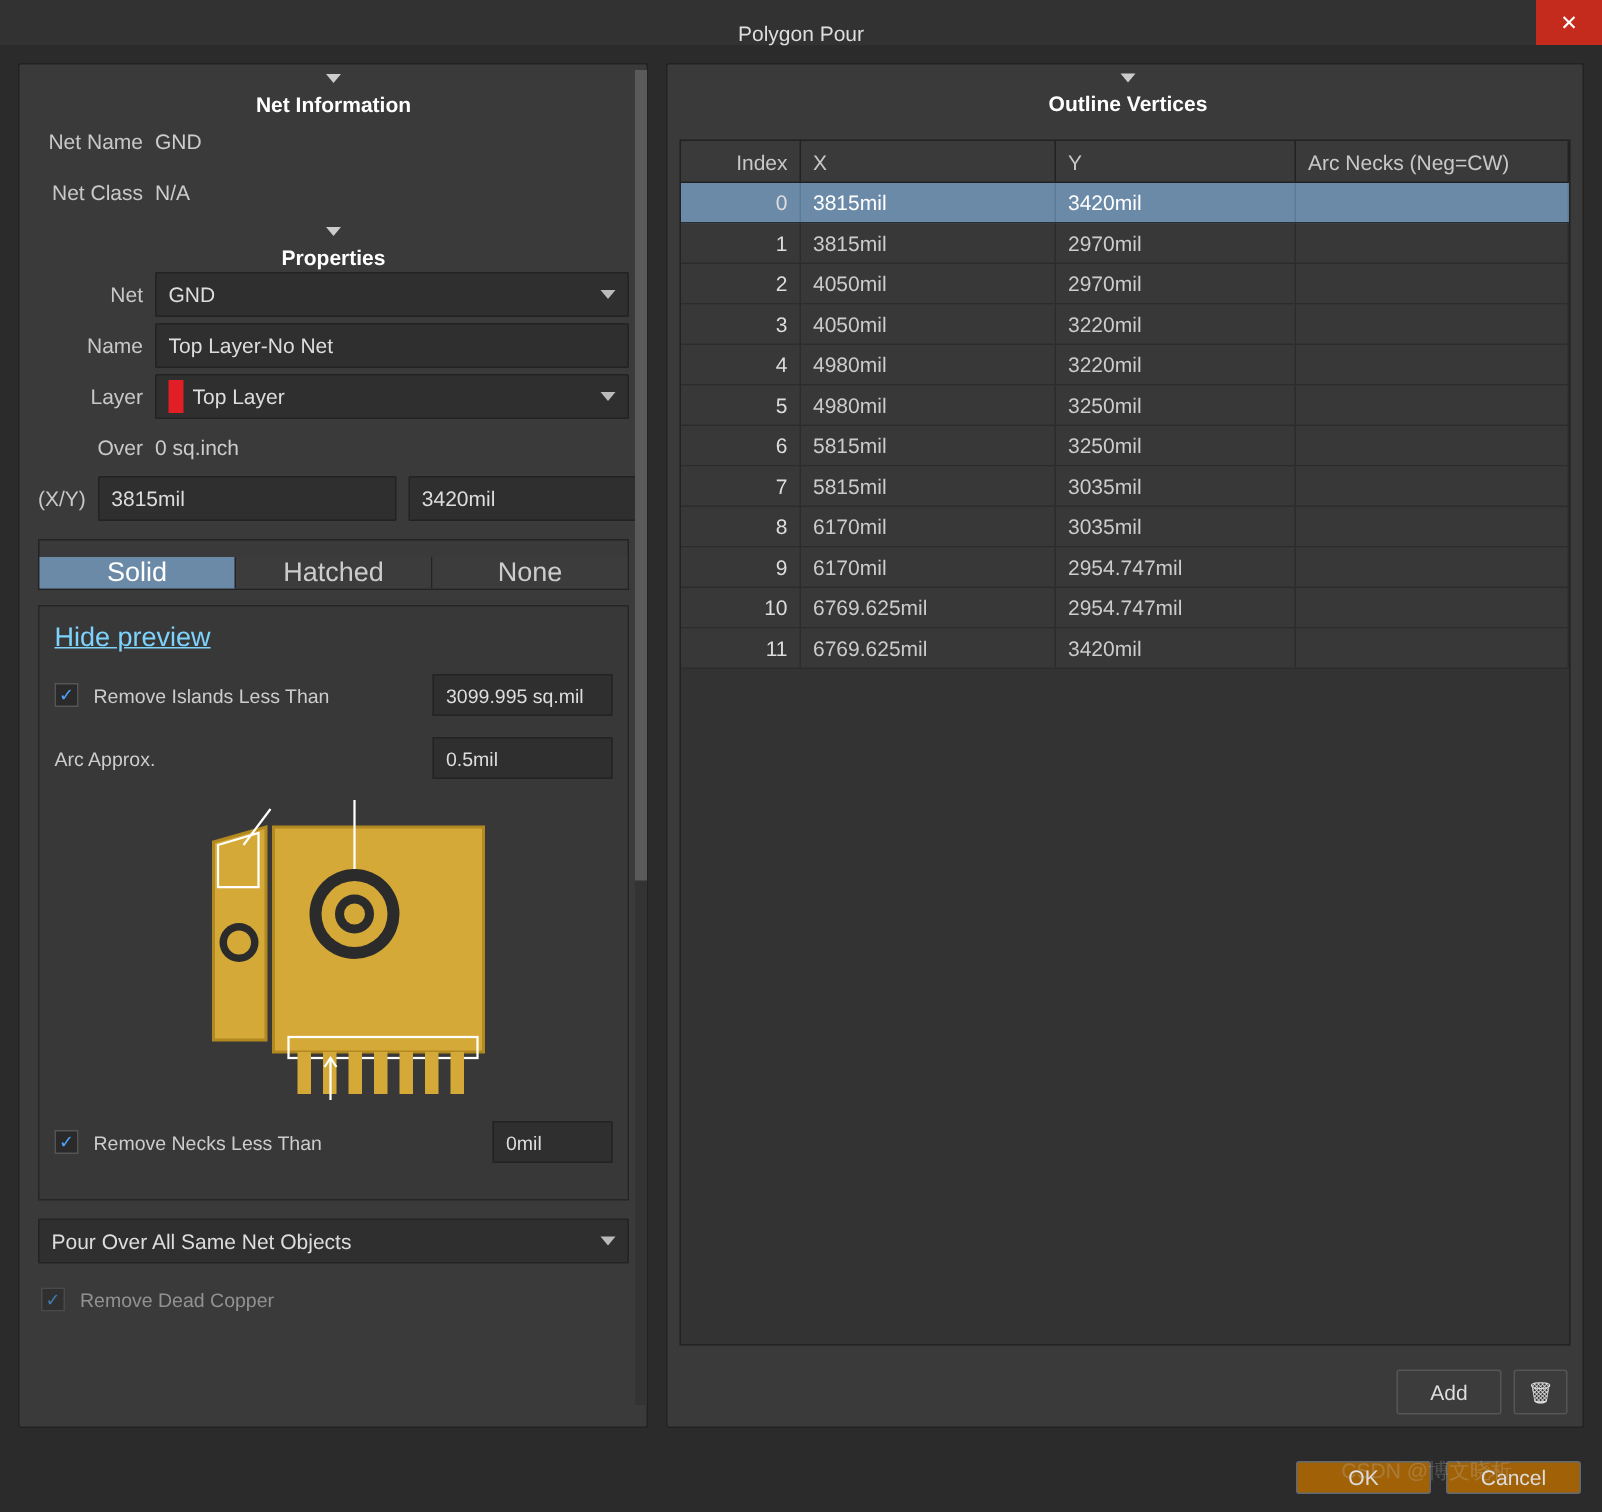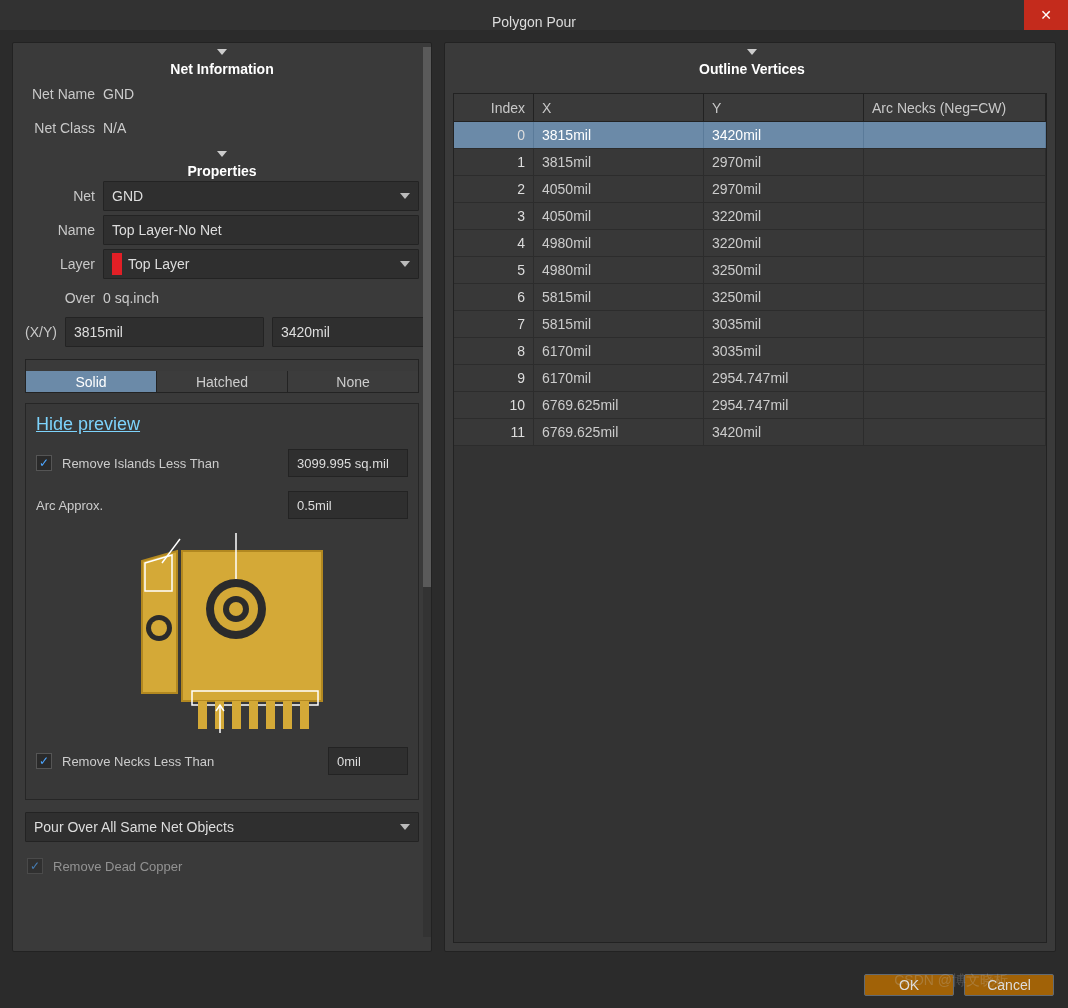--- a/index.html
+++ b/index.html
@@ -26,21 +26,21 @@
 .field-label { width: 70px; text-align: right; color: #c8c8c8; font-size: 14px; }
 .field-value { color: #ccc; font-size: 14px; }
 
 .input, .select { background: #2f2f2f; border: 1px solid #232323; color: #ddd; height: 30px; padding: 0 8px; font-size: 14px; border-radius: 1px; flex: 1; }
 .select { display: flex; align-items: center; justify-content: space-between; cursor: pointer; }
 .select-caret { width: 0; height: 0; border-left: 5px solid transparent; border-right: 5px solid transparent; border-top: 6px solid #bbb; }
 
 .layer-swatch { width: 10px; height: 22px; background: #e21f26; margin-right: 6px; }
 
 .seg-group { display: flex; border: 1px solid #232323; height: 34px; margin: 10px 4px; }
-.seg-btn { flex: 1; display: flex; align-items: center; justify-content: center; background: #3c3c3c; color: #ccc; font-size: 14px; cursor: pointer; border-right: 1px solid #232323; margin-top: 11px; }
+.seg-btn { flex: 1; display: flex; align-items: center; justify-content: center; background: #3c3c3c; color: #ccc; font-size: 18px; cursor: pointer; border-right: 1px solid #232323; margin-top: 11px; }
 .seg-btn:last-child { border-right: none; }
 .seg-btn.active { background: #6b8aa8; color: #fff; }
 
 .sub-panel { background: #383838; border: 1px solid #262626; margin: 0 4px; padding: 10px; }
 .hide-link { text-decoration: underline; color: #7dd3fc; cursor: pointer; font-size: 18px; }
 
 .check-row { display: flex; align-items: center; gap: 10px; margin: 14px 0; }
 .chk { width: 16px; height: 16px; border: 1px solid #555; background: #2a2a2a; display: flex; align-items: center; justify-content: center; color: #4da6ff; font-size: 12px; cursor: pointer; }
 .chk.checked::after { content: "✓"; color: #4da6ff; }
 .val-input { background: #2f2f2f; border: 1px solid #232323; color: #ddd; height: 28px; width: 120px; padding: 0 8px; font-size: 13px; text-align: left; }
@@ -294,20 +294,26 @@
             </div>
             <div class="tr">
               <div class="td col-index">11</div>
               <div class="td col-x">6769.625mil</div>
               <div class="td col-y">3420mil</div>
               <div class="td col-arc"></div>
             </div>
           </div>
       </div>
 
+      <div class="right-footer">
+        <div class="btn">Add</div>
+        <div class="btn icon-btn">
+          <span>🗑</span>
+        </div>
+      </div>
     </div>
 
   </div>
 
   <div class="window-footer">
     <div class="fbtn">OK</div>
     <div class="fbtn">Cancel</div>
   </div>
 
   <div class="watermark">CSDN @博文晓析</div>

